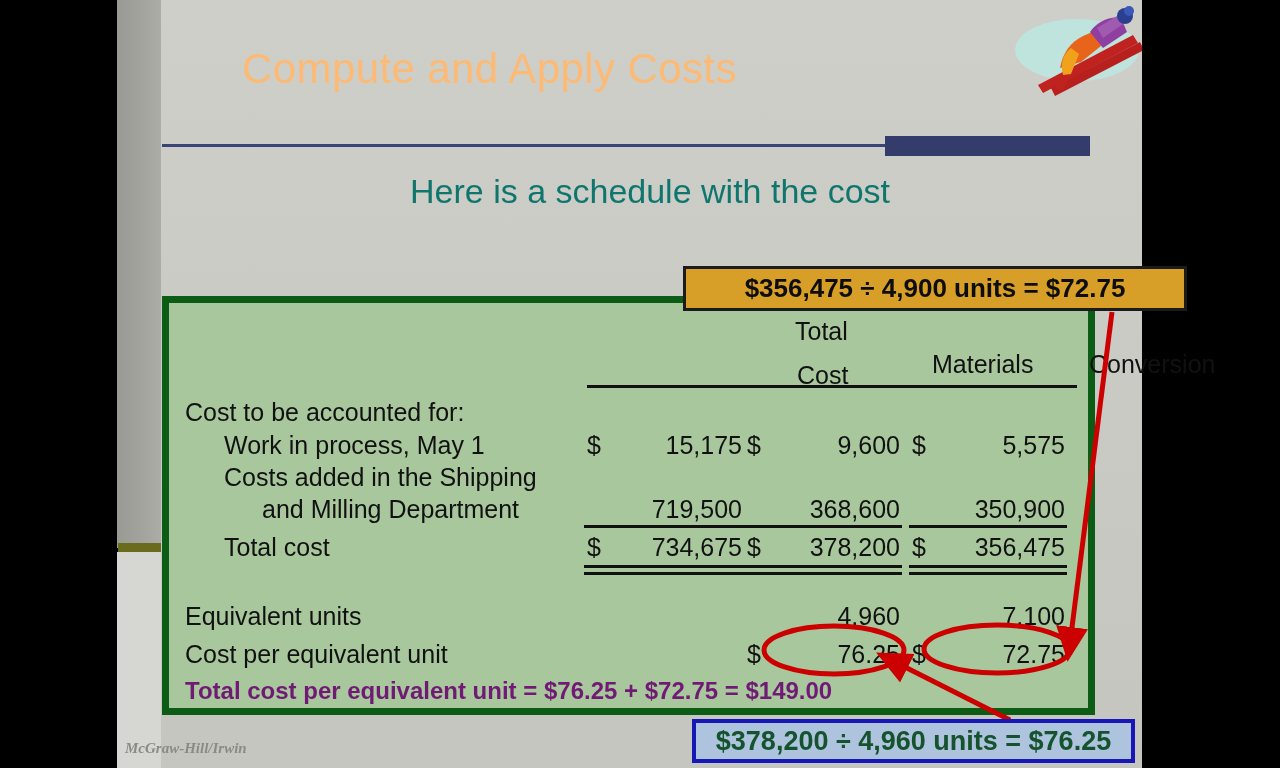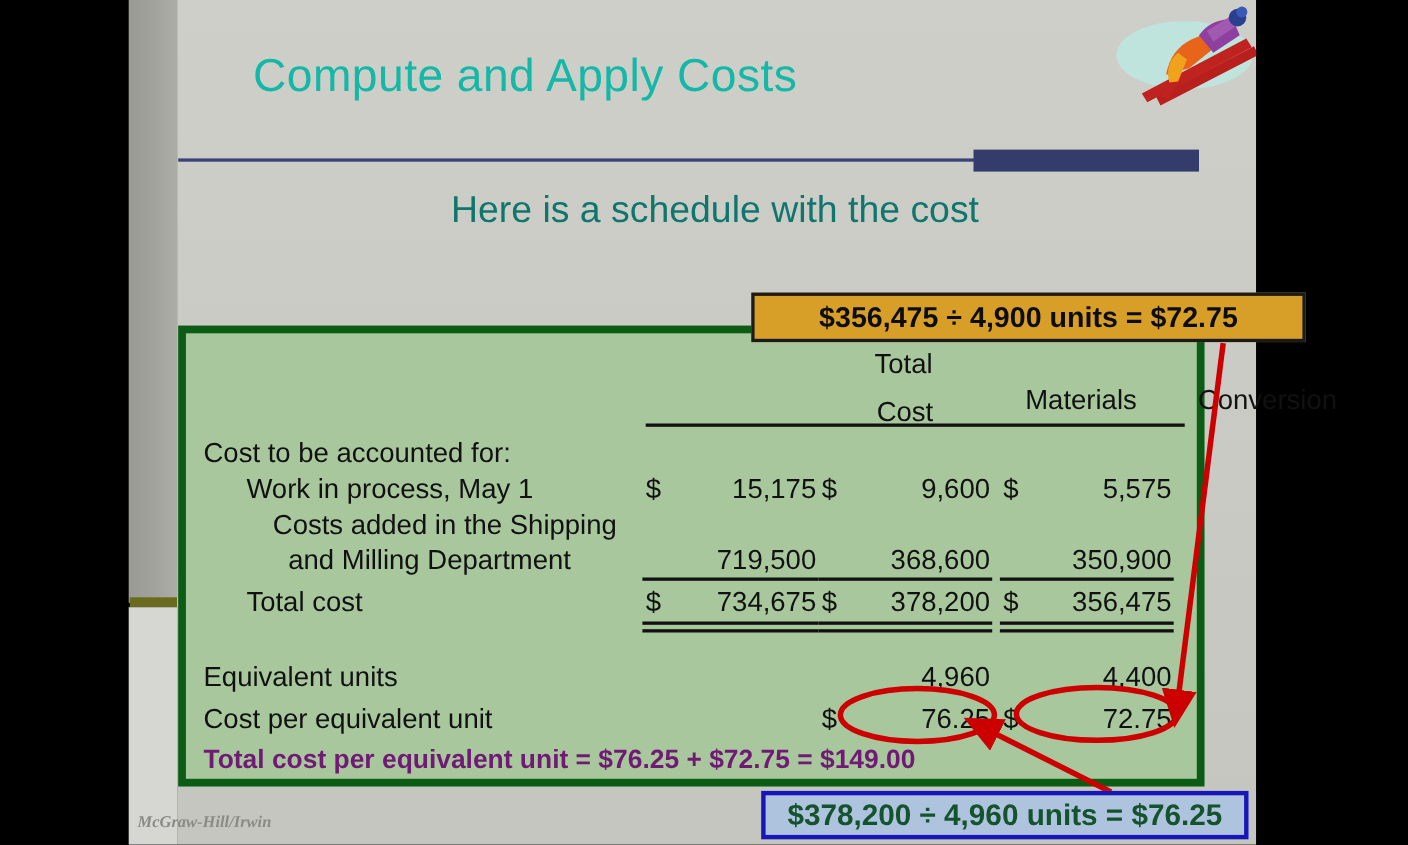--- a/index.html
+++ b/index.html
@@ -45,22 +45,22 @@
     pointer-events:none;
   }
   .right-black {
     position: absolute; left: 1142px; top: 0px;
     width: 138px; height: 768px;
     background: #000000;
   }
 
   
   .title {
-    position: absolute; left: 230px; top: 45px;
-    font-size: 42px; color: #14b8a6;
+    position: absolute; left: 242px; top: 45px;
+    font-size: 42px; color: #fdba74;
     letter-spacing: 0.4px;
     white-space: nowrap;
   }
 
   
   .rule-thin {
     position: absolute; left: 162px; top: 144px;
     width: 725px; height: 3px; background: #3b4478;
   }
   .rule-thick {
@@ -113,21 +113,21 @@
   .h-total   { position:absolute; left: 626px; top: 14px;  white-space: nowrap; }
   .h-cost    { position:absolute; left: 628px; top: 58px;  white-space: nowrap; }
   .h-mats    { position:absolute; left: 763px; top: 47px;  white-space: nowrap; }
   .h-conv    { position:absolute; left: 920px; top: 47px;  white-space: nowrap; }
   .h-rule    { position:absolute; left: 418px; top: 82px; width: 490px; height: 3px; background: #111; }
 
   
   .r-lbl { position: absolute; white-space: nowrap; }
   .l1 { left: 16px;  top: 95px; }
   .l2 { left: 55px;  top: 128px; }
-  .l3 { left: 55px;  top: 160px; margin-left: 24px; }
+  .l3 { left: 55px;  top: 160px; }
   .l4 { left: 93px;  top: 192px; }
   .l5 { left: 55px;  top: 230px; }
   .l6 { left: 16px;  top: 299px; }
   .l7 { left: 16px;  top: 337px; }
 
   
   .cell { position: absolute; white-space: nowrap; text-align: right; }
   .dol  { position: absolute; white-space: nowrap; }
 
   
@@ -266,21 +266,21 @@
       <div class="cell cC y-tot">356,475</div>
 
       <div class="dbl-a sr-A"></div>
       <div class="dbl-b sr-A"></div>
       <div class="dbl-a sr-B"></div>
       <div class="dbl-b sr-B"></div>
       <div class="dbl-a sr-C"></div>
       <div class="dbl-b sr-C"></div>
 
       <div class="cell cB y-eu">4,960</div>
-      <div class="cell cC y-eu">4,400</div>
+      <div class="cell cC y-eu">7,100</div>
 
       <div class="dol dB y-cpu">$</div>
       <div class="cell cB y-cpu">76.25</div>
       <div class="dol dC y-cpu">$</div>
       <div class="cell cC y-cpu">72.75</div>
 
       <div class="red-total">Total cost per equivalent unit = $76.25 + $72.75  = $149.00</div>
     </div>
   </div>
 

